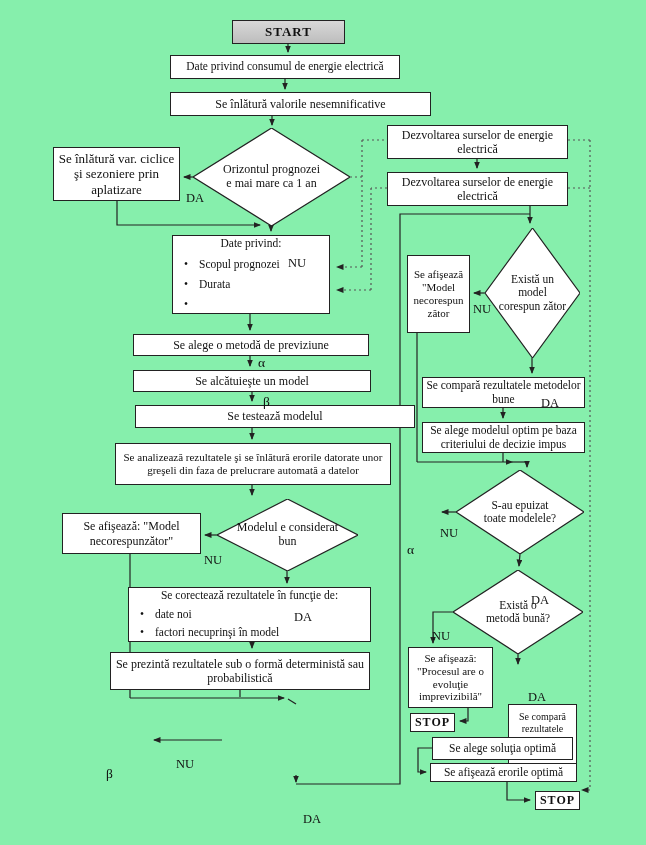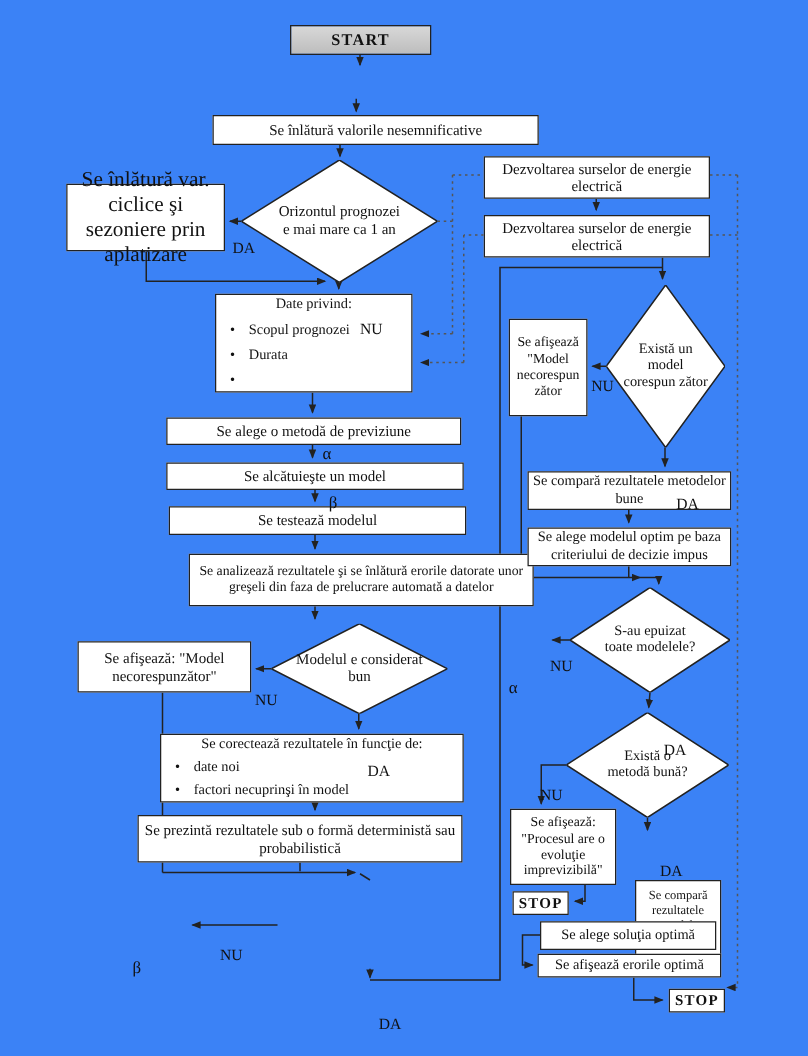--- a/index.html
+++ b/index.html
@@ -1,16 +1,16 @@
 <!DOCTYPE html>
 <html><head>
 <meta charset="utf-8">
 <style>
   html,body{margin:0;padding:0;background:#e9e9e9;}
-  .stage{position:relative;width:646px;height:845px;background:#3b82f6;overflow:hidden;
+  .stage{position:relative;width:646px;height:845px;background:#86efac;overflow:hidden;
          font-family:"Liberation Serif","DejaVu Serif",serif;color:#111;}
   .wires{position:absolute;left:0;top:0;}
   .wires line,.wires polyline{stroke:#222;stroke-width:1.2;fill:none;}
   .wires g.dotted line{stroke:#555;stroke-dasharray:2,3;}
   .node{position:absolute;border:1px solid #222;background:#fff;box-sizing:border-box;
         display:flex;align-items:center;justify-content:center;text-align:center;
         font-size:12px;line-height:1.18;padding:1px 3px;}
   .node.list{flex-direction:column;justify-content:space-between;align-items:stretch;text-align:left;}
   .ltitle{text-align:center;margin-bottom:1px;}
   .lrow{display:flex;gap:7px;padding-left:8px;}
@@ -85,30 +85,31 @@
       <line x1="371" y1="188" x2="371" y2="290"></line>
       <line x1="371" y1="290" x2="337" y2="290" marker-end="url(#arr)"></line>
       <line x1="568" y1="140" x2="590" y2="140"></line>
       <line x1="568" y1="188" x2="590" y2="188"></line>
       <line x1="590" y1="140" x2="590" y2="790"></line>
       <line x1="590" y1="790" x2="582" y2="790" marker-end="url(#arr)"></line>
     </g>
   </svg>
 
   <div class="node startstop" style="left:232px;top:20px;width:113px;height:24px;background:linear-gradient(#d8d8d8,#bdbdbd);">START</div>
+  <div class="node" style="left:170px;top:55px;width:230px;height:24px;font-size:11.5px;">Date privind consumul de energie electrică</div>
   <div class="node" style="left:170px;top:92px;width:261px;height:24px;">Se înlătură valorile nesemnificative</div>
 
   <div class="diamond" style="left:193px;top:128px;width:157px;height:98px;">
     <svg viewBox="0 0 100 60" preserveAspectRatio="none">
         <polygon points="50,0 100,30 50,60 0,30" vector-effect="non-scaling-stroke"></polygon>
       </svg>
     <div class="dtext" style="padding:0 26px;">Orizontul prognozei e mai mare ca 1 an</div>
   </div>
 
-  <div class="node" style="left:53px;top:147px;width:127px;height:54px;font-size:17px;">Se înlătură var. ciclice şi sezoniere prin aplatizare</div>
+  <div class="node" style="left:53px;top:147px;width:127px;height:54px;font-size:13px;">Se înlătură var. ciclice şi sezoniere prin aplatizare</div>
 
   <div class="node" style="left:387px;top:125px;width:181px;height:34px;">Dezvoltarea surselor de energie electrică</div>
   <div class="node" style="left:387px;top:172px;width:181px;height:34px;">Dezvoltarea surselor de energie electrică</div>
 
   <div class="node list" style="left:172px;top:235px;width:158px;height:79px;font-size:11.5px;">
     <div class="ltitle">Date privind:</div>
     <div class="lrow">
         <span class="bdot">•</span>
         <span>Scopul prognozei</span>
       </div>
@@ -116,22 +117,22 @@
         <span class="bdot">•</span>
         <span>Durata</span>
       </div>
     <div class="lrow">
         <span class="bdot">•</span>
       </div>
   </div>
 
   <div class="node" style="left:133px;top:334px;width:236px;height:22px;">Se alege o metodă de previziune</div>
   <div class="node" style="left:133px;top:370px;width:238px;height:22px;">Se alcătuieşte un model</div>
-  <div class="node" style="left:135px;top:405px;width:238px;height:23px;">Se testează modelul</div>
-  <div class="node" style="left:115px;top:443px;width:276px;height:42px;font-size:11px;margin-left:36px;">Se analizează rezultatele şi se înlătură erorile datorate unor greşeli din faza de prelucrare automată a datelor</div>
+  <div class="node" style="left:135px;top:405px;width:280px;height:23px;">Se testează modelul</div>
+  <div class="node" style="left:115px;top:443px;width:276px;height:42px;font-size:11px;">Se analizează rezultatele şi se înlătură erorile datorate unor greşeli din faza de prelucrare automată a datelor</div>
 
   <div class="diamond" style="left:217px;top:499px;width:141px;height:72px;">
     <svg viewBox="0 0 100 60" preserveAspectRatio="none">
         <polygon points="50,0 100,30 50,60 0,30" vector-effect="non-scaling-stroke"></polygon>
       </svg>
     <div class="dtext" style="padding:0 18px;">Modelul e considerat bun</div>
   </div>
 
   <div class="node" style="left:62px;top:513px;width:139px;height:41px;">Se afişează: "Model necorespunzător"</div>
 

